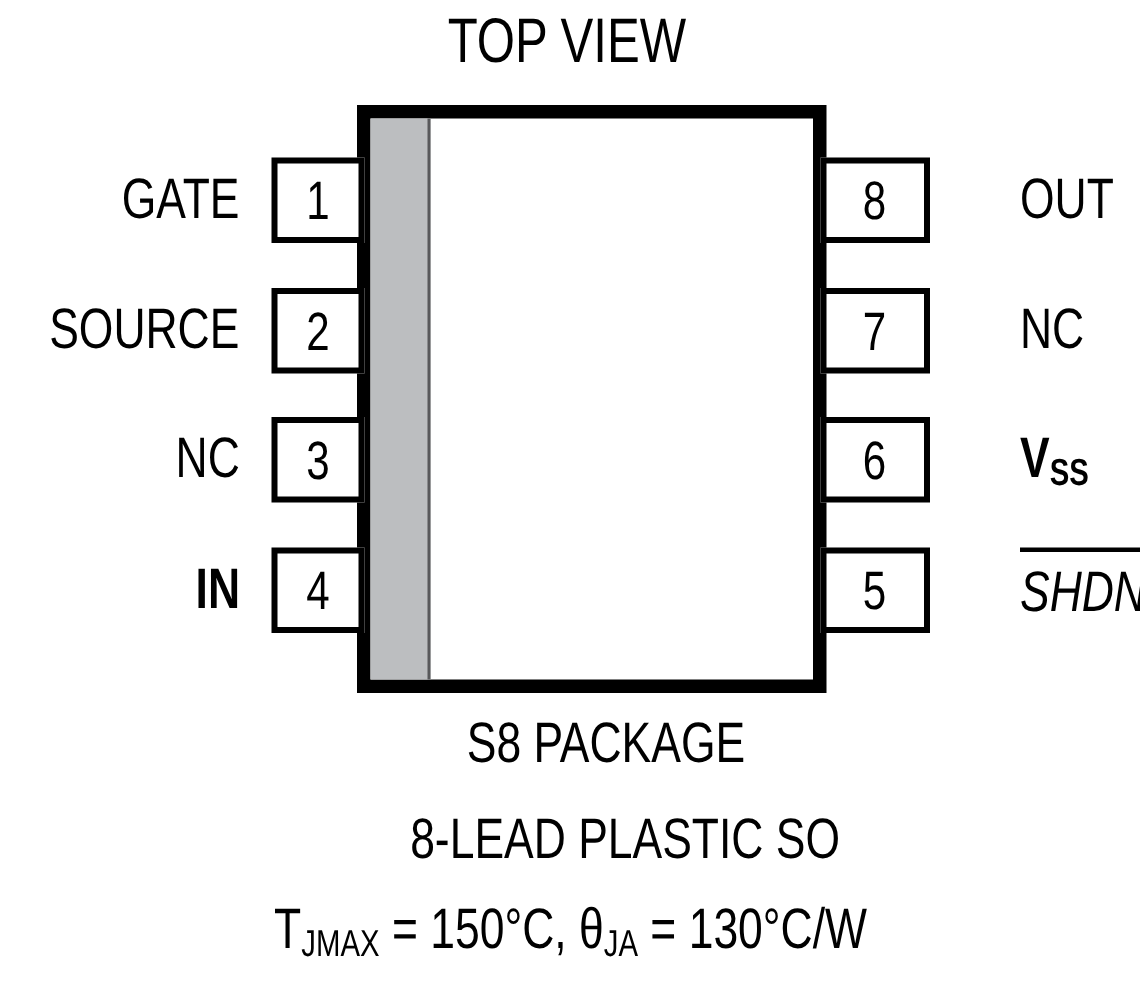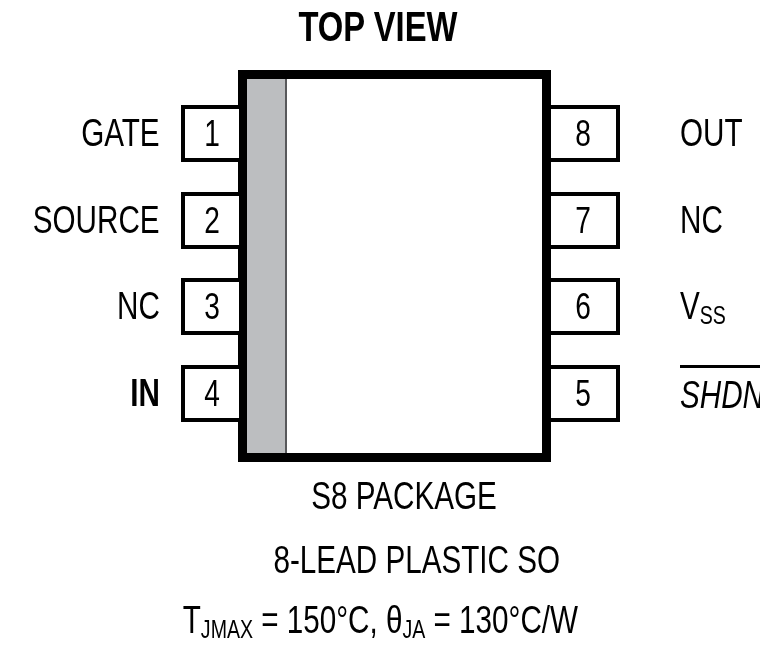--- a/index.html
+++ b/index.html
@@ -30,21 +30,20 @@
   
   #title {
     position: absolute;
     left: 0;
     top: 4px;
     width: 756px;
     text-align: center;
     font-size: 42px;
     line-height: 46px;
     letter-spacing: 0px;
-    font-weight: bold;
   }
 
   
   #package-body {
     position: absolute;
     left: 238px;
     top: 70px;
     width: 313px;
     height: 392px;
     box-sizing: border-box;
@@ -179,21 +178,21 @@
 <div class="pin-box right" style="top:192px;">
   <span class="cond">7</span>
 </div>
 <div class="pin-label right" style="top:192px;">
   <span class="cond cond-l">NC</span>
 </div>
 
 <div class="pin-box right" style="top:278px;">
   <span class="cond">6</span>
 </div>
-<div class="pin-label right" style="top:278px;">
+<div class="pin-label right" style="top:278px;font-weight:bold;">
   <span class="cond cond-l">
     <span>V</span><span class="sub">SS</span>
   </span>
 </div>
 
 <div class="pin-box right" style="top:365px;">
   <span class="cond">5</span>
 </div>
 <div class="pin-label right" style="top:365px;font-style:italic;">
   <span class="cond cond-l">

